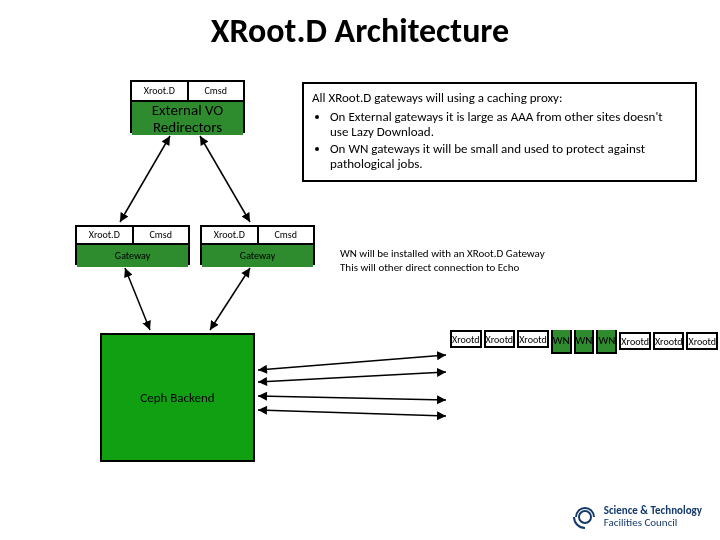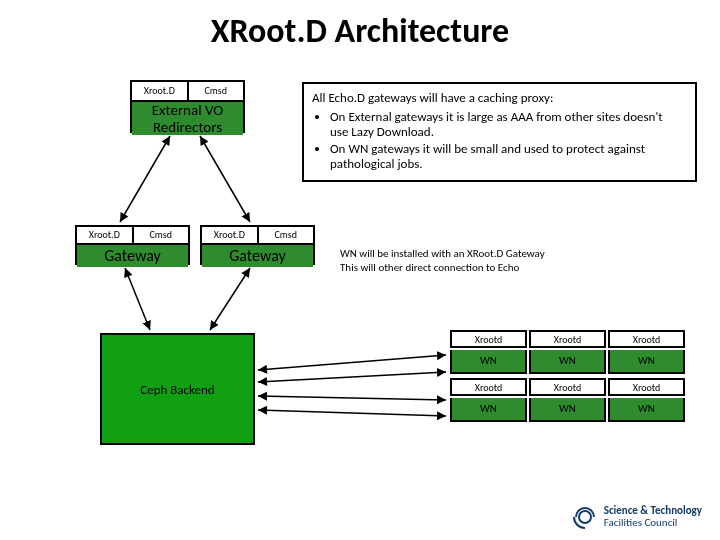--- a/index.html
+++ b/index.html
@@ -53,48 +53,48 @@
   .gw-right { left: 200px; }
   .gw-top {
     width: 100%; height: 16px; display: flex;
   }
   .gw-top > div {
     flex: 1; font-size: 10px; text-align: center; line-height: 16px;
   }
   .gw-top > div:first-child { border-right: 2px solid #000; }
   .gw-main {
     border-top: 2px solid #000;
-    height: 22px; font-size: 16px; text-align: center; line-height: 22px;
+    height: 22px; font-size: 10px; text-align: center; line-height: 22px;
   }
   
   .desc1 {
     left: 302px; top: 82px; width: 395px; height: 100px;
     font-size: 13px; padding: 6px 8px;
   }
   .desc1 ul { margin: 4px 4px 0 0; padding-left: 18px; }
   .desc1 li { margin-bottom: 2px; }
   
   .desc2 {
     position: absolute;
     left: 340px; top: 247px; width: 360px;
     font-size: 11px; line-height: 1.25;
   }
   
   .ceph {
-    left: 100px; top: 333px; width: 155px; height: 112px;
+    left: 100px; top: 333px; width: 155px; height: 129px;
     background: #11a011;
     text-align: center; font-size: 13px;
     display: flex; align-items: center; justify-content: center;
     color: #000;
   }
   
   .wn-grid {
     position: absolute;
-    left: 450px; top: 330px; width: 235px;
-    display: flex; flex-direction: column; gap: 2px;
+    left: 450px; top: 330px; width: 197px;
+    display: flex; flex-direction: row; gap: 2px;
   }
   .wn-grid .hrow, .wn-grid .brow {
     display: flex; gap: 2px;
   }
   .wn-grid .hcell {
     flex: 1; border: 2px solid #000; box-sizing: border-box;
     font-size: 10px; text-align: center; line-height: 16px; height: 18px;
     background: #fff;
   }
   .wn-grid .bcell {
@@ -165,21 +165,21 @@
 
 <div class="box gw gw-right">
   <div class="gw-top">
     <div>Xroot.D</div>
     <div>Cmsd</div>
   </div>
   <div class="gw-main green-fill">Gateway</div>
 </div>
 
 <div class="box desc1">
-  <div>All Echo.D gateways will have a caching proxy:</div>
+  <div>All XRoot.D gateways will using a caching proxy:</div>
   <ul>
     <li>On External gateways it is large as AAA from other sites doesn't use Lazy Download.</li>
     <li>On WN gateways it will be small and used to protect against pathological jobs.</li>
   </ul>
 </div>
 
 <div class="desc2">
   <div>WN will be installed with an XRoot.D Gateway</div>
   <div>This will other direct connection to Echo</div>
 </div>

